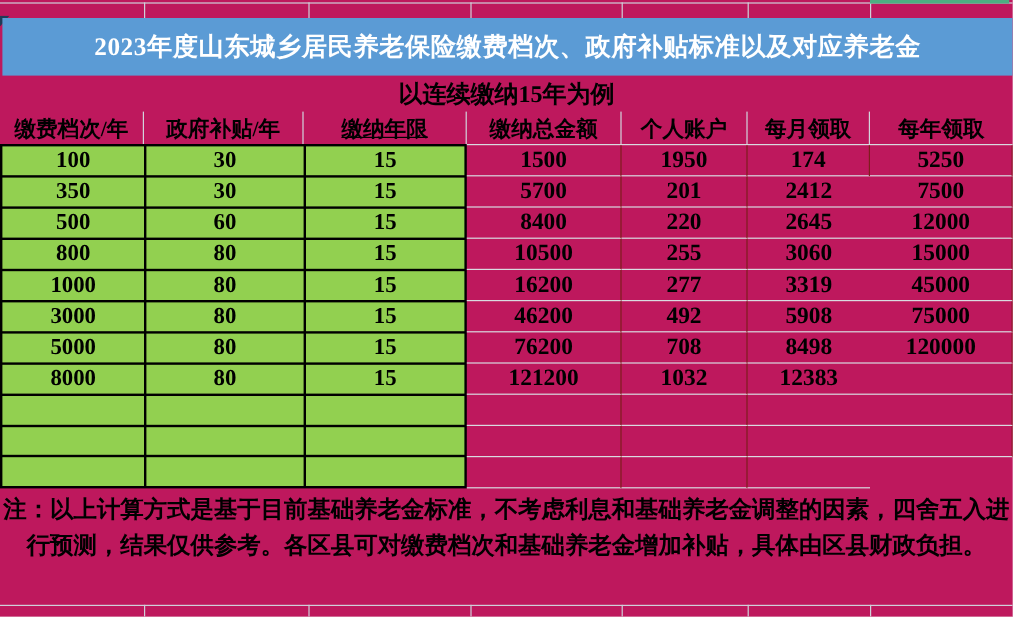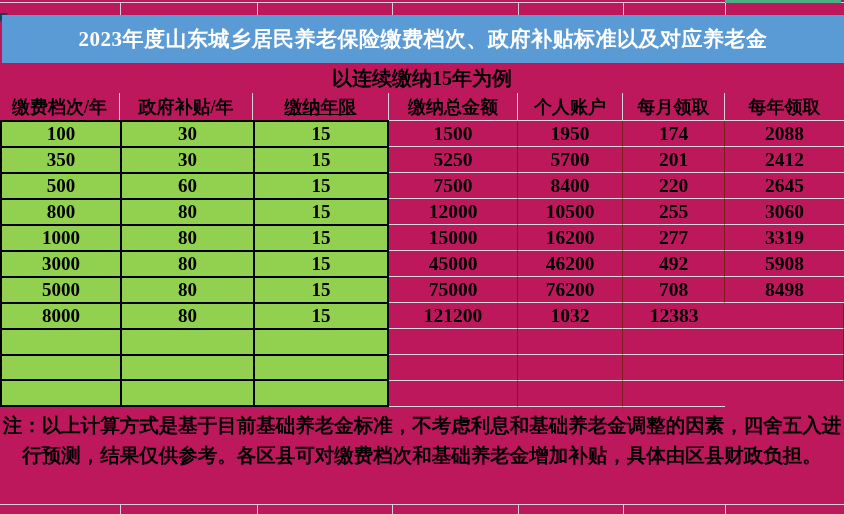--- a/index.html
+++ b/index.html
@@ -132,21 +132,20 @@
       <div class="green-cell"></div>
       <div class="green-cell"></div>
       <div class="green-cell"></div>
       <div class="green-cell"></div>
     </div>
 
   <div class="white-block" id="white-block">
       <div class="white-cell">1500</div>
       <div class="white-cell">1950</div>
       <div class="white-cell">174</div>
-      <div class="white-cell lastcol">2088</div>
       <div class="white-cell">5250</div>
       <div class="white-cell">5700</div>
       <div class="white-cell">201</div>
       <div class="white-cell lastcol">2412</div>
       <div class="white-cell">7500</div>
       <div class="white-cell">8400</div>
       <div class="white-cell">220</div>
       <div class="white-cell lastcol">2645</div>
       <div class="white-cell">12000</div>
       <div class="white-cell">10500</div>
@@ -157,20 +156,21 @@
       <div class="white-cell">277</div>
       <div class="white-cell lastcol">3319</div>
       <div class="white-cell">45000</div>
       <div class="white-cell">46200</div>
       <div class="white-cell">492</div>
       <div class="white-cell lastcol">5908</div>
       <div class="white-cell">75000</div>
       <div class="white-cell">76200</div>
       <div class="white-cell">708</div>
       <div class="white-cell lastcol">8498</div>
+      <div class="white-cell">120000</div>
       <div class="white-cell">121200</div>
       <div class="white-cell">1032</div>
       <div class="white-cell lastcol">12383</div>
       <div class="white-cell"></div>
       <div class="white-cell"></div>
       <div class="white-cell"></div>
       <div class="white-cell lastcol"></div>
       <div class="white-cell"></div>
       <div class="white-cell"></div>
       <div class="white-cell"></div>

